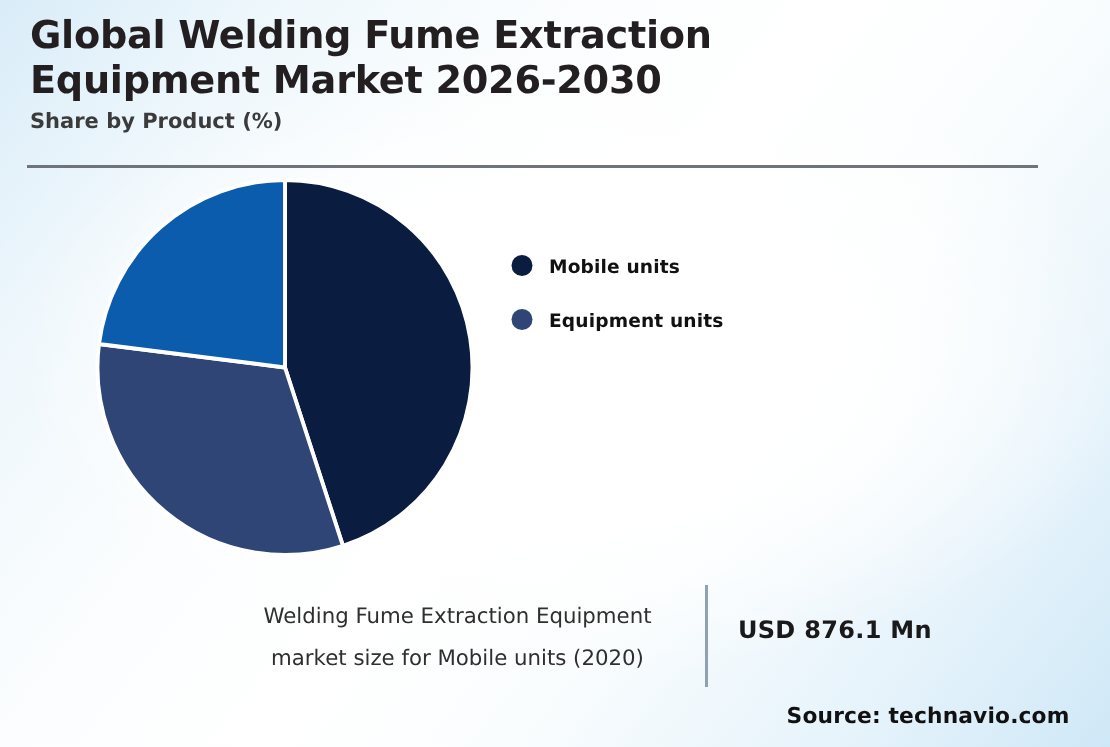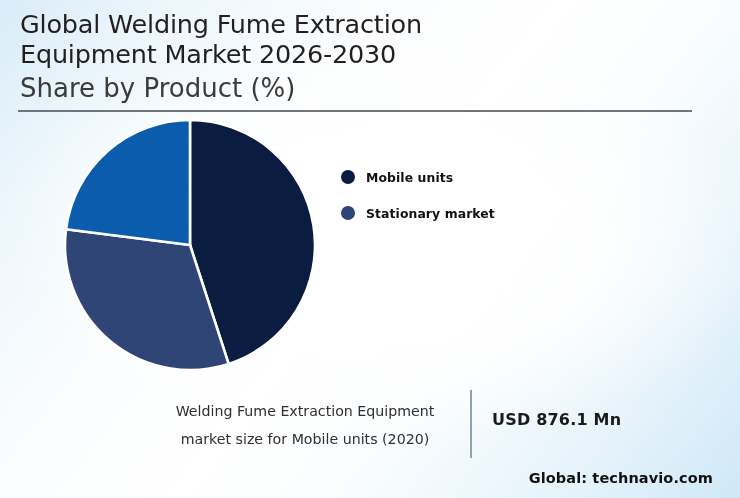--- a/index.html
+++ b/index.html
@@ -24,31 +24,31 @@
 
   
   .header {
     position: absolute;
     left: 20px;
     top: 10px;
     width: 690px;
   }
   .title {
     font-size: 25.5px;
-    font-weight: normal;
+    font-weight: bold;
     color: #231f20;
     line-height: 1.17;
     letter-spacing: -0.2px;
     margin: 0;
     white-space: pre-line;
     max-width: 530px;
   }
   .subtitle {
-    font-size: 26px;
-    font-weight: normal;
+    font-size: 14px;
+    font-weight: bold;
     color: #3b3b3b;
     line-height: 1.2;
     margin: 3px 0 0 0;
   }
   .header-rule {
     position: absolute;
     left: 18px;
     top: 110px;
     width: 674px;
     height: 2px;
@@ -162,24 +162,24 @@
     </svg>
   </div>
 
   <div class="legend">
     <div class="legend-item">
       <span class="legend-dot" style="background:#0b1c41"></span>
       <span class="legend-label">Mobile units</span>
     </div>
     <div class="legend-item">
       <span class="legend-dot" style="background:#2f4576"></span>
-      <span class="legend-label">Stationary market</span>
+      <span class="legend-label">Equipment units</span>
     </div>
   </div>
 
   <div class="footer">
     <div class="footer-caption">Welding Fume Extraction Equipment market size for Mobile units (2020)</div>
     <div class="footer-divider"></div>
     <div class="footer-value">USD 876.1 Mn</div>
-    <div class="footer-source">Global: technavio.com</div>
+    <div class="footer-source">Source: technavio.com</div>
   </div>
 
 </div>
 
 </body></html>

